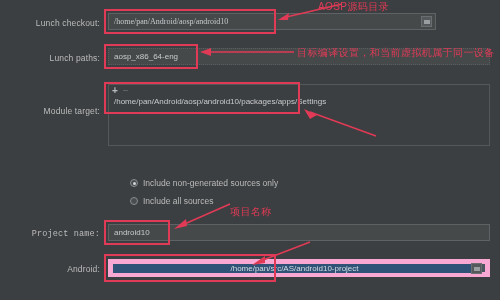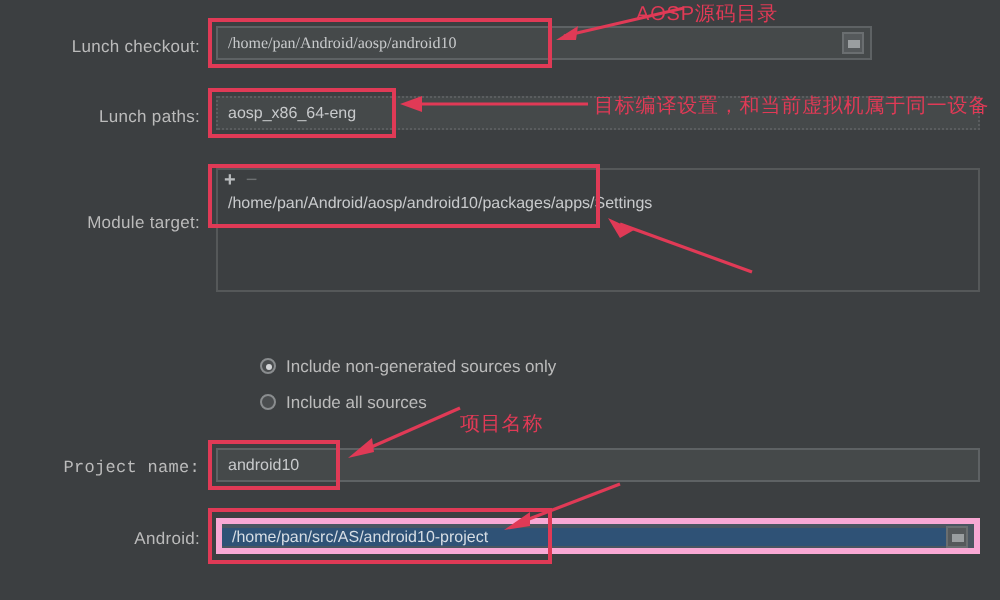--- a/index.html
+++ b/index.html
@@ -41,21 +41,22 @@
   .field .val {
     color: #c8cacc;
     font-size: 8px;
     padding-left: 5px;
     white-space: nowrap;
     overflow: hidden;
     flex: 1;
   }
   .field.focused {
     background: #4a5560;
-    border: 3px solid #f9a8d4;
+    border: 5px solid #f9a8d4;
+    text-align: center;
   }
   .field.focused .val {
     background: #2f5276;
     color: #d6dde4;
     padding-left: 5px;
   }
 
   .browse-btn {
     width: 11px;
     height: 11px;

